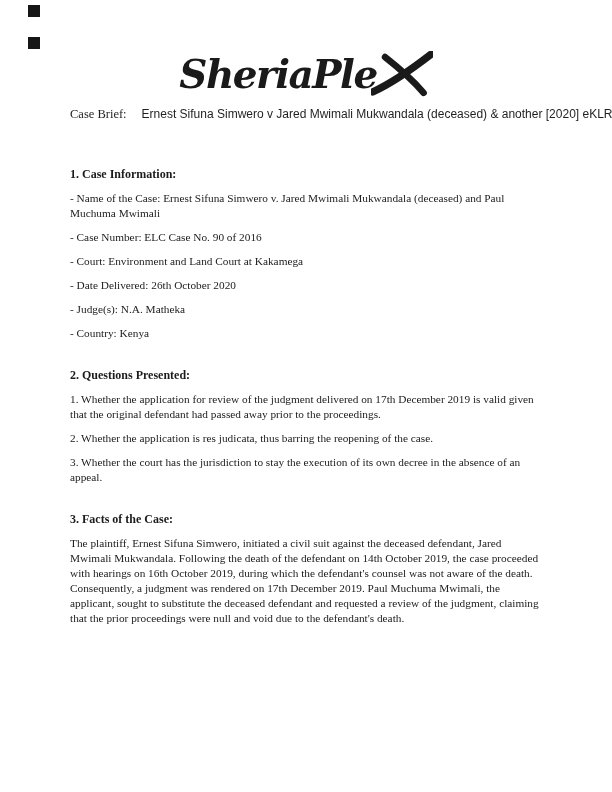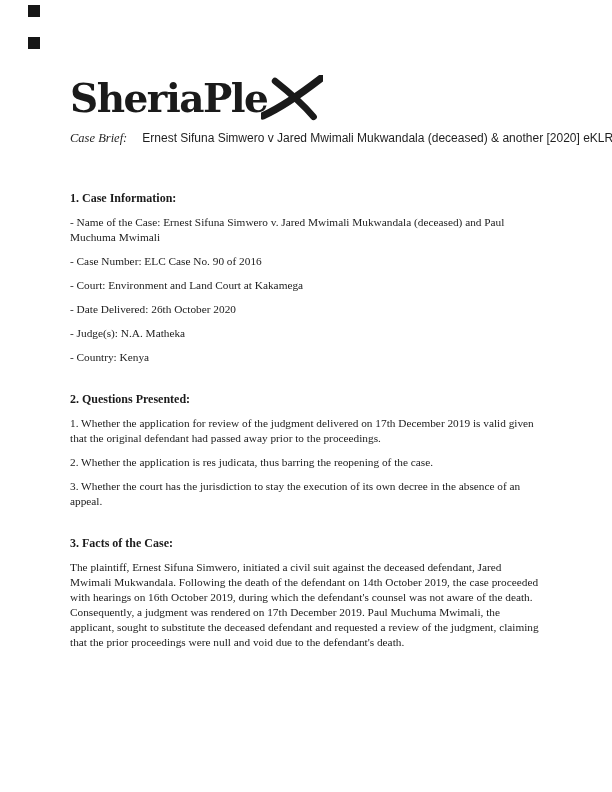--- a/index.html
+++ b/index.html
@@ -18,24 +18,26 @@
     width: 12px;
     height: 12px;
     background: #161616;
   }
   .corner-mark.m1 { top: 5px; }
   .corner-mark.m2 { top: 37px; }
 
   .content { padding: 0 70px; }
 
   .logo-row {
-    margin-top: 72px;
+    margin-top: 48px;
     height: 46px;
     display: flex;
+    justify-content: center;
     align-items: flex-end;
+    font-style: italic;
   }
   .logo-text {
     font-family: "DejaVu Serif", serif;
     font-weight: bold;
     font-size: 39px;
     line-height: 40px;
     letter-spacing: -1.5px;
     color: #1a1a1a;
     white-space: nowrap;
   }
@@ -47,21 +49,20 @@
 
   .doc-title {
     margin: 12px 0 0 0;
     line-height: 14px;
     white-space: nowrap;
   }
   .title-prefix {
     font-family: "Liberation Serif", serif;
     font-size: 12.5px;
     color: #1f1f1f;
-    font-style: italic;
   }
   .title-rest {
     font-family: "Liberation Sans", sans-serif;
     font-size: 12px;
     color: #1f1f1f;
     margin-left: 3px;
     padding-left: 12px;
   }
 
   .sec-heading {

